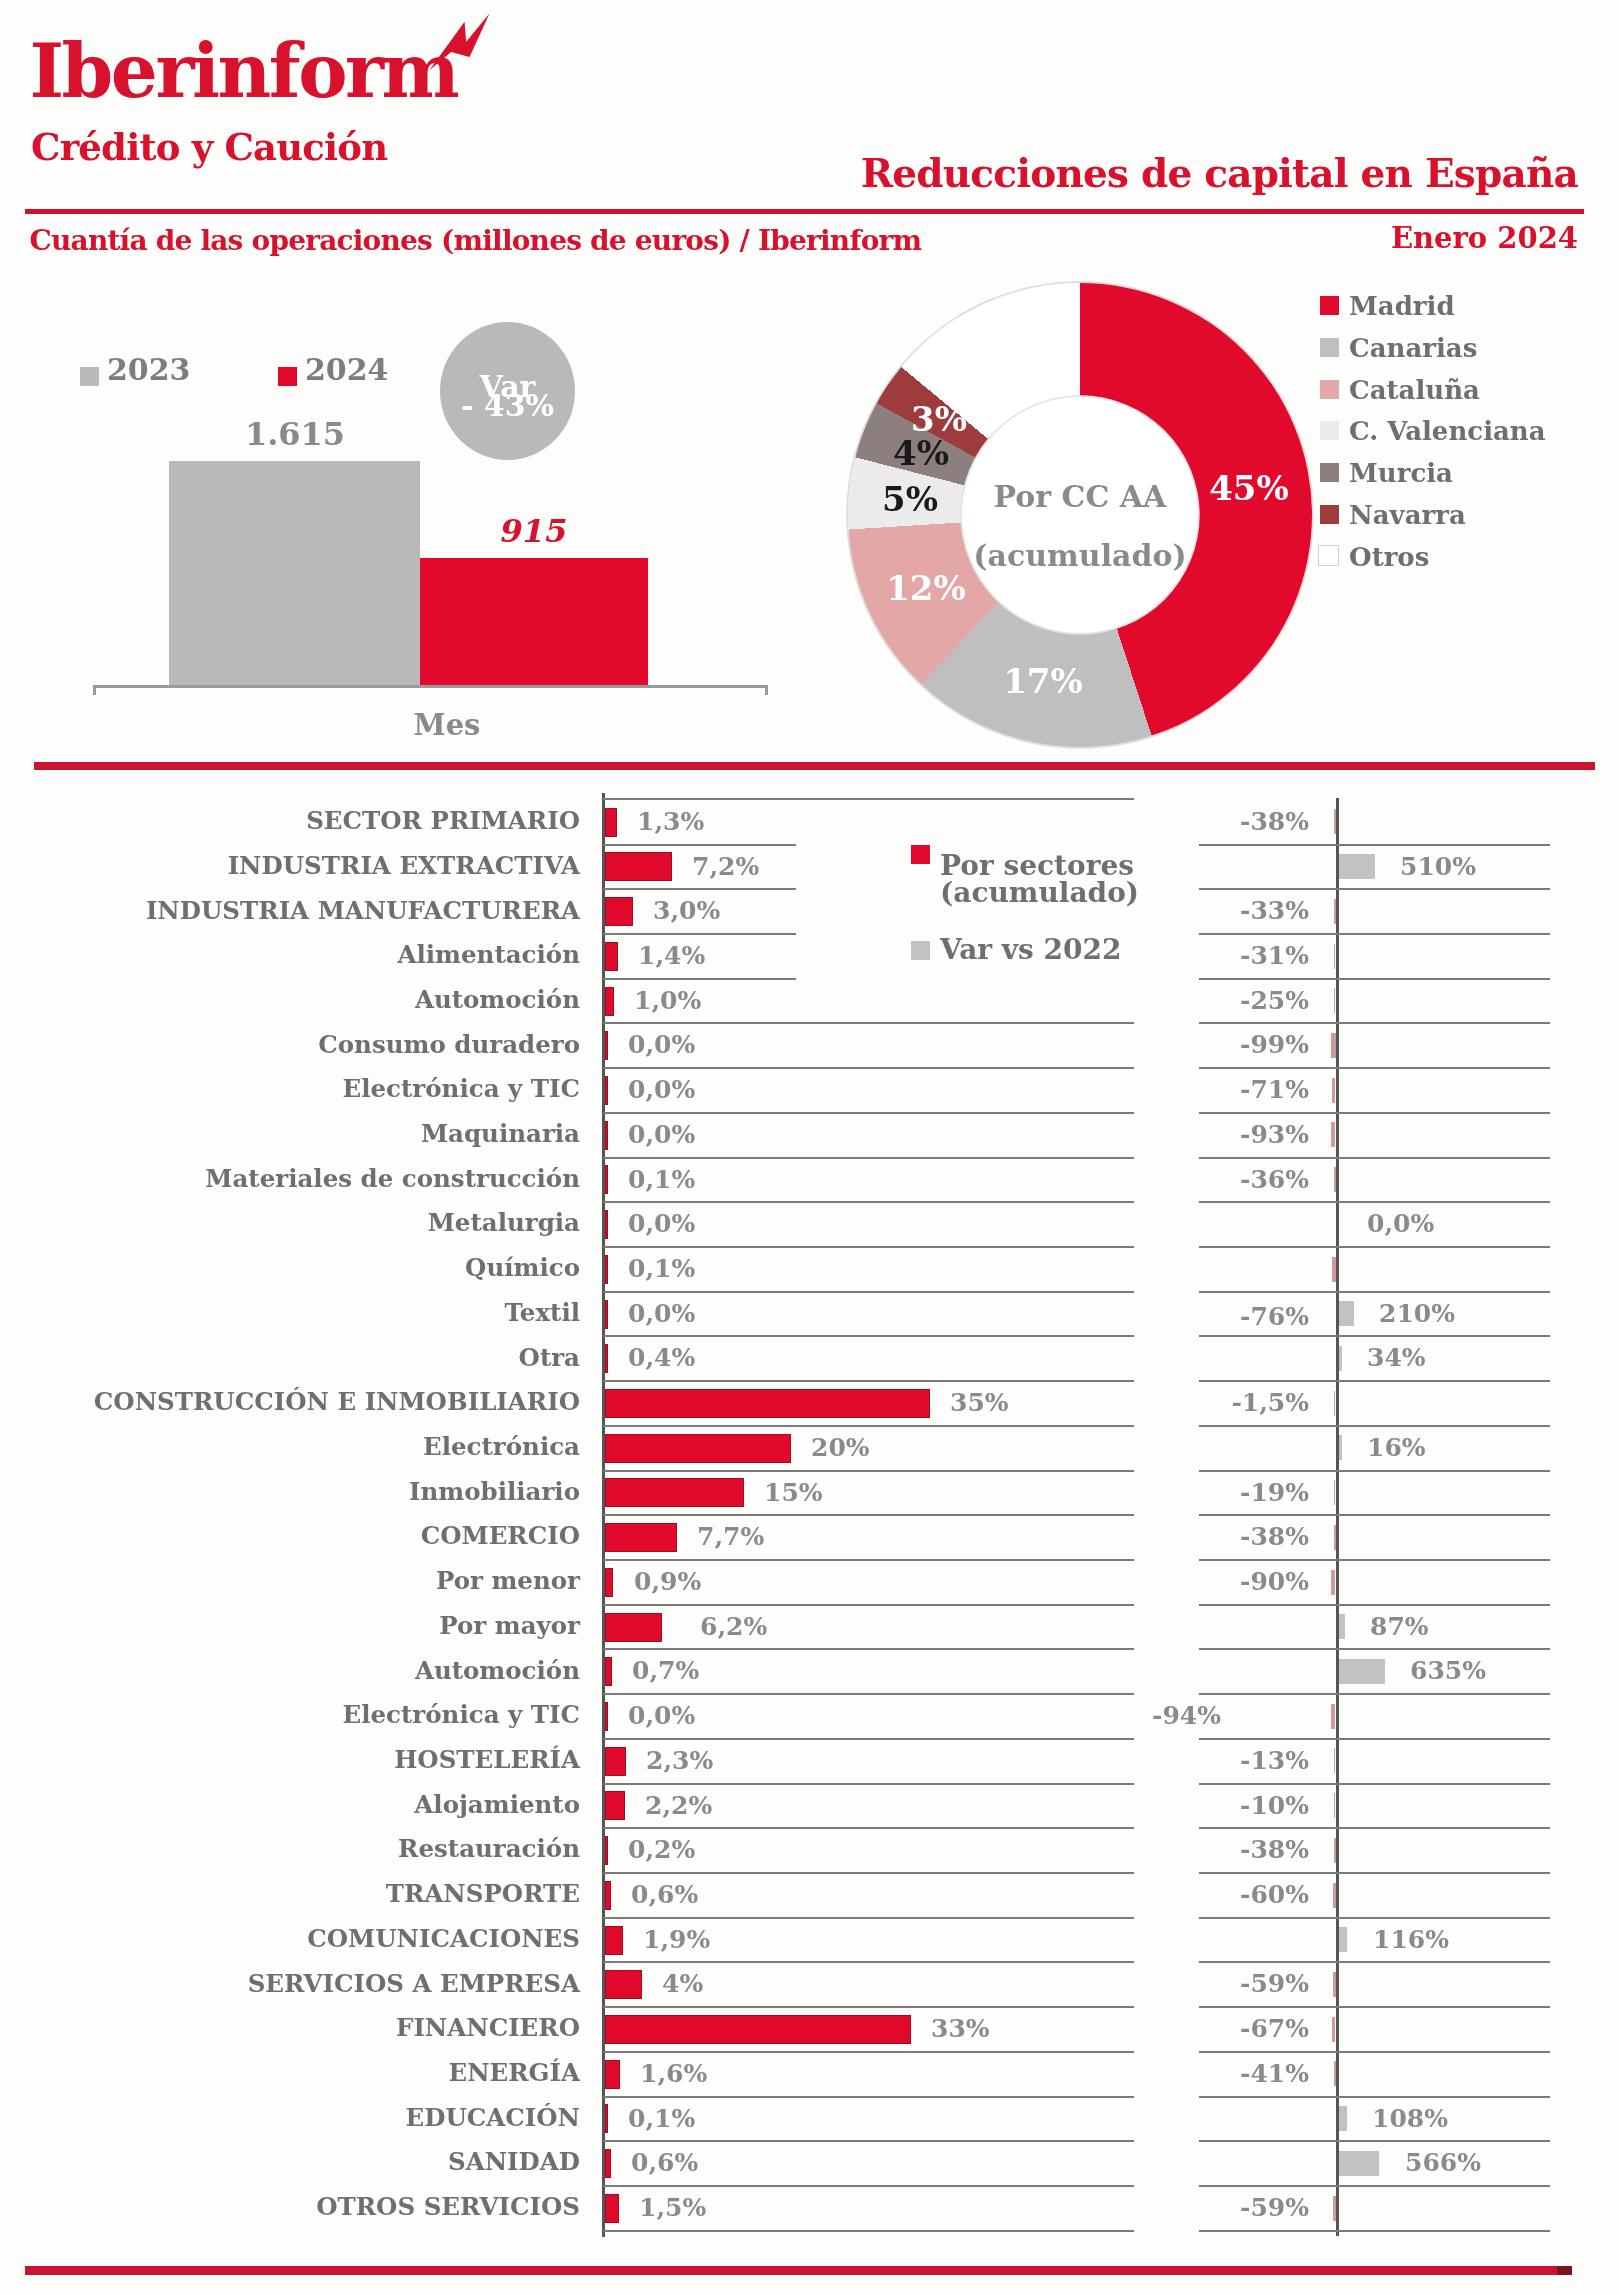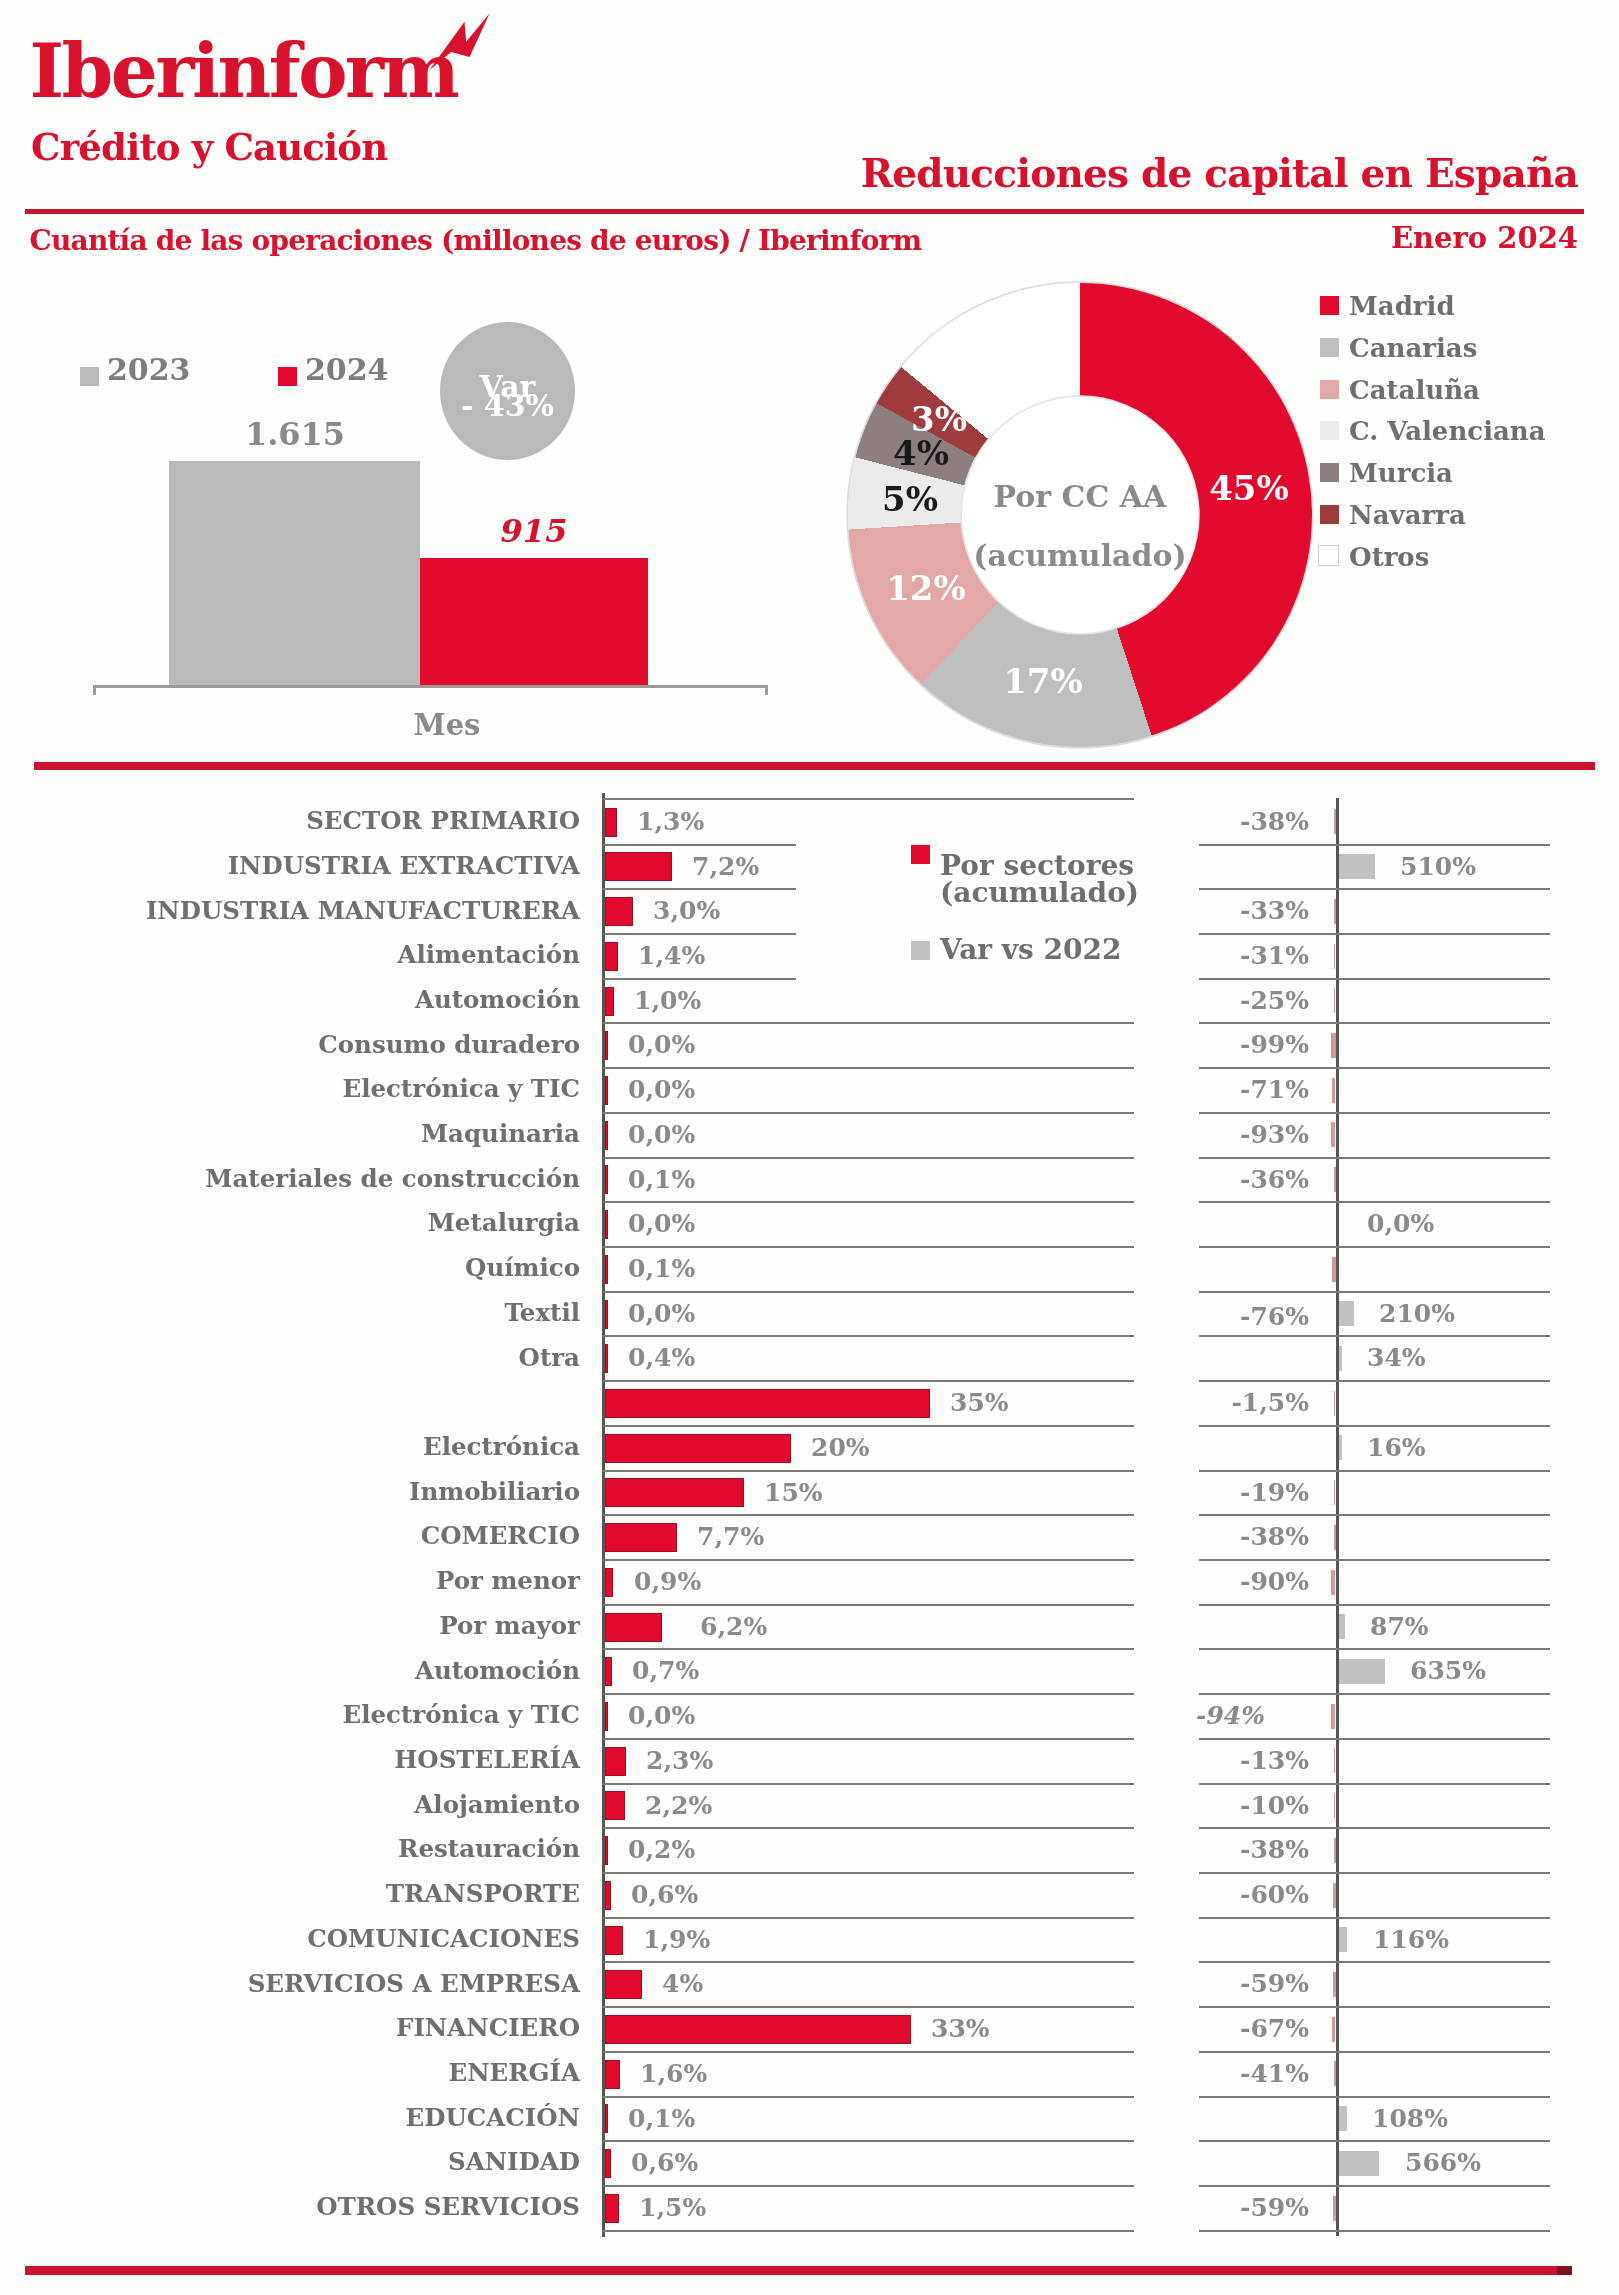--- a/index.html
+++ b/index.html
@@ -197,20 +197,21 @@
       <div class="sep" style="position:absolute;left:1199px;top:1335px;width:351px;"></div>
       <div style="position:absolute;left:1339px;top:1301px;width:15px;height:25px;background:#c2c2c2;"></div>
       <div class="var-label" style="position:absolute;left:1379px;top:1299px;">210%</div>
       <div class="sector-label" style="position:absolute;left:0;top:1343px;width:580px;">Otra</div>
       <div style="position:absolute;left:605px;top:1344px;width:3.4px;height:29px;background:#e20a2c;border:1.7px solid #9c0f22;box-sizing:border-box;"></div>
       <div class="sector-value" style="position:absolute;left:628px;top:1343px;">0,4%</div>
       <div class="sep" style="position:absolute;left:603px;top:1380px;width:531px;"></div>
       <div class="sep" style="position:absolute;left:1199px;top:1380px;width:351px;"></div>
       <div style="position:absolute;left:1339px;top:1346px;width:2.5px;height:25px;background:#c2c2c2;"></div>
       <div class="var-label" style="position:absolute;left:1367px;top:1343px;">34%</div>
+      <div class="sector-label" style="position:absolute;left:0;top:1387px;width:580px;">CONSTRUCCIÓN E INMOBILIARIO</div>
       <div style="position:absolute;left:605px;top:1389px;width:325px;height:29px;background:#e20a2c;border:1.7px solid #9c0f22;box-sizing:border-box;"></div>
       <div class="sector-value" style="position:absolute;left:950px;top:1388px;">35%</div>
       <div class="sep" style="position:absolute;left:603px;top:1425px;width:531px;"></div>
       <div class="sep" style="position:absolute;left:1199px;top:1425px;width:351px;"></div>
       <div style="position:absolute;left:1334px;top:1391px;width:1.3px;height:25px;background:#cf9a9a;"></div>
       <div class="var-label" style="position:absolute;left:1152px;top:1388px;width:157px;text-align:right;">-1,5%</div>
       <div class="sector-label" style="position:absolute;left:0;top:1432px;width:580px;">Electrónica</div>
       <div style="position:absolute;left:605px;top:1434px;width:186px;height:29px;background:#e20a2c;border:1.7px solid #9c0f22;box-sizing:border-box;"></div>
       <div class="sector-value" style="position:absolute;left:811px;top:1433px;">20%</div>
       <div class="sep" style="position:absolute;left:603px;top:1470px;width:531px;"></div>
@@ -251,21 +252,21 @@
       <div class="sep" style="position:absolute;left:603px;top:1693px;width:531px;"></div>
       <div class="sep" style="position:absolute;left:1199px;top:1693px;width:351px;"></div>
       <div style="position:absolute;left:1339px;top:1659px;width:46px;height:25px;background:#c2c2c2;"></div>
       <div class="var-label" style="position:absolute;left:1410px;top:1656px;">635%</div>
       <div class="sector-label" style="position:absolute;left:0;top:1700px;width:580px;">Electrónica y TIC</div>
       <div style="position:absolute;left:605px;top:1702px;width:3.4px;height:29px;background:#e20a2c;border:1.7px solid #9c0f22;box-sizing:border-box;"></div>
       <div class="sector-value" style="position:absolute;left:628px;top:1701px;">0,0%</div>
       <div class="sep" style="position:absolute;left:603px;top:1738px;width:531px;"></div>
       <div class="sep" style="position:absolute;left:1199px;top:1738px;width:351px;"></div>
       <div style="position:absolute;left:1331px;top:1704px;width:4.4px;height:25px;background:#cf9a9a;"></div>
-      <div class="var-label" style="position:absolute;left:1152px;top:1701px;width:157px;text-align:center;font-style:italic;">-94%</div>
+      <div class="var-label" style="position:absolute;left:1152px;top:1701px;width:157px;text-align:left;">-94%</div>
       <div class="sector-label" style="position:absolute;left:0;top:1745px;width:580px;">HOSTELERÍA</div>
       <div style="position:absolute;left:605px;top:1747px;width:21px;height:29px;background:#e20a2c;border:1.7px solid #9c0f22;box-sizing:border-box;"></div>
       <div class="sector-value" style="position:absolute;left:646px;top:1746px;">2,3%</div>
       <div class="sep" style="position:absolute;left:603px;top:1783px;width:531px;"></div>
       <div class="sep" style="position:absolute;left:1199px;top:1783px;width:351px;"></div>
       <div style="position:absolute;left:1334px;top:1748px;width:1.3px;height:25px;background:#cf9a9a;"></div>
       <div class="var-label" style="position:absolute;left:1152px;top:1746px;width:157px;text-align:right;">-13%</div>
       <div class="sector-label" style="position:absolute;left:0;top:1790px;width:580px;">Alojamiento</div>
       <div style="position:absolute;left:605px;top:1791px;width:20px;height:29px;background:#e20a2c;border:1.7px solid #9c0f22;box-sizing:border-box;"></div>
       <div class="sector-value" style="position:absolute;left:645px;top:1791px;">2,2%</div>

